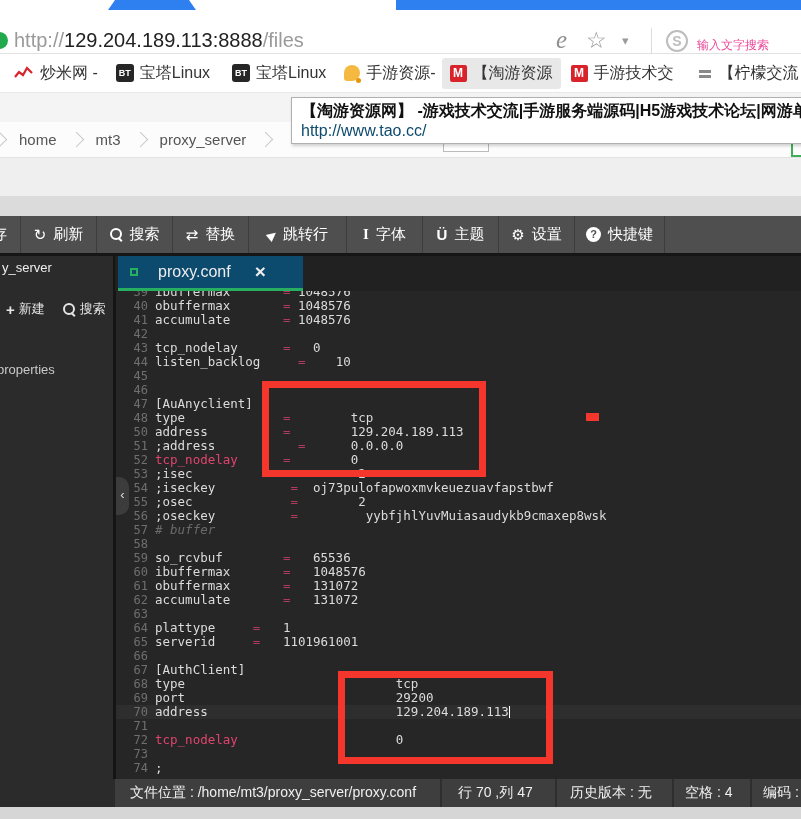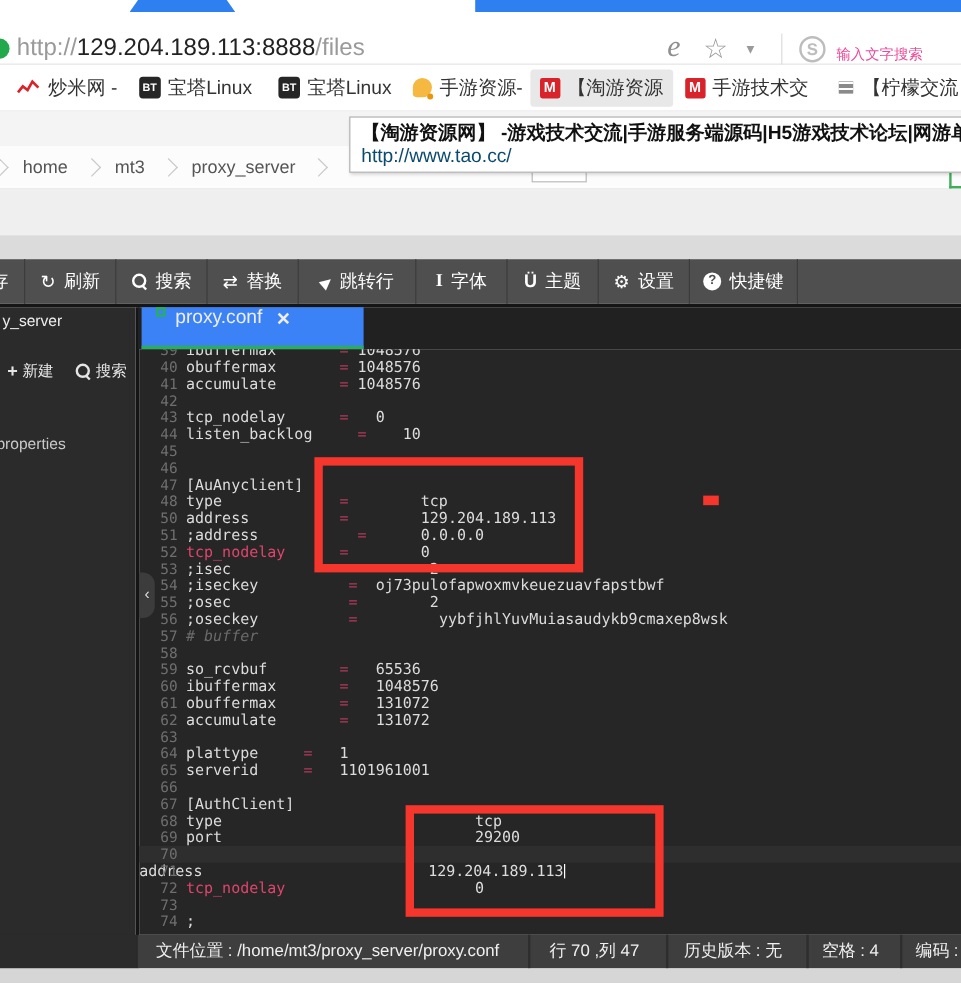--- a/index.html
+++ b/index.html
@@ -87,42 +87,42 @@
                  border:2px solid currentColor; border-radius:50%; }
   .mag::after { content:""; position:absolute; left:9px; top:9px; width:5px; height:2px;
                 background:currentColor; transform:rotate(45deg); transform-origin:0 0; }
   .help-circ { display:inline-block; width:15px; height:15px; border-radius:50%;
                background:#fff; color:#4f4f4f; font-weight:bold; font-size:11px;
                text-align:center; line-height:15px; }
   .ed-black-line { left:0; top:253px; width:801px; height:3px; background:#161616; }
 
   
   .tabbar { left:115px; top:256px; width:686px; height:35px; background:#212121; }
-  .tab-active { left:118px; top:256px; width:185px; height:35px; background:#3b82f6;
-                border-bottom:3px solid #27ae60; display:flex; align-items:flex-start;
-                gap:8px; padding:0 12px; color:#eee; font-size:16px; }
+  .tab-active { left:118px; top:256px; width:185px; height:35px; background:#0c4a6e;
+                border-bottom:3px solid #27ae60; display:flex; align-items:center;
+                gap:20px; padding:0 12px; color:#eee; font-size:16px; }
   .tab-square { width:8px; height:8px; border:2px solid #27ae60; flex:none; }
   .tab-close { font-size:19px; font-weight:bold; color:#eee; margin-left:4px; }
 
   .file-panel { left:0; top:256px; width:113px; height:551px; background:#2b2b2b;
                 color:#ddd; overflow:hidden; }
   .fp-header { position:absolute; left:2px; top:4px; font-size:13px; color:#eee; }
   .fp-actions { position:absolute; left:6px; top:44px; display:flex; gap:18px;
                 font-size:13px; color:#e5e5e5; align-items:center; }
   .fp-action { display:flex; align-items:center; gap:4px; }
   .fp-plus { font-size:15px; font-weight:bold; }
   .fp-file { position:absolute; left:-3px; top:106px; font-size:13px; color:#c9c9c9;
              white-space:nowrap; }
   .panel-divider { left:113px; top:256px; width:3px; height:551px; background:#151515; }
 
   .code-area { left:116px; top:291px; width:685px; height:488px; background:#262626;
                overflow:hidden; }
   .code-lines { margin-top:-6px; }
   .cl { height:14px; display:flex; white-space:pre; }
-  .cl.active { background:#2e2e2e;flex-direction:column; }
+  .cl.active { background:#2e2e2e; }
   .ln { flex:none; width:39px; text-align:right; padding-right:7px; color:#6f6f6f;
         font:12px/14px "DejaVu Sans Mono",monospace; }
   .ct { font:12.5px/14px "DejaVu Sans Mono",monospace; color:#dcdcdc; white-space:pre; }
   .eq { color:#b03a5b; }
   .pink { color:#e0446e; }
   .cmt { color:#6a6a6a;font-style:italic; }
   .cursor { display:inline-block; width:1px; height:12px; background:#fff;
             vertical-align:-2px; }
   .collapse-handle { left:116px; top:477px; width:13px; height:38px; background:#3c3c3c;
                      border-radius:0 10px 10px 0; color:#ddd; font-size:13px;

